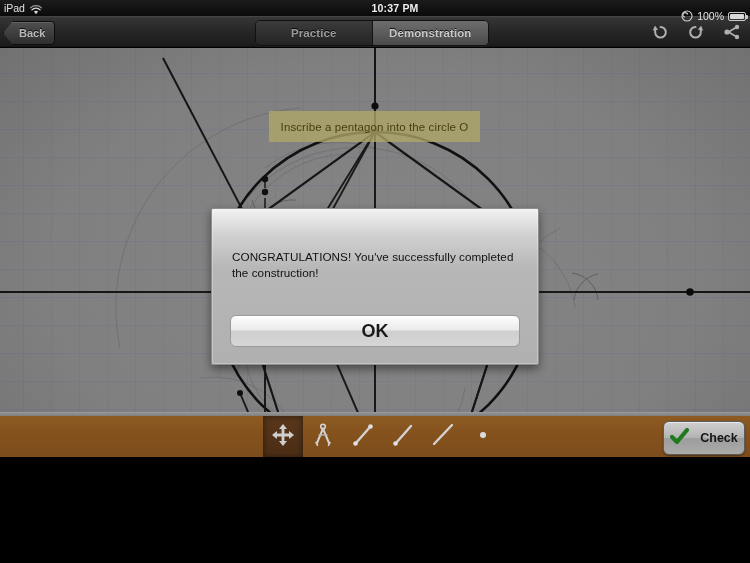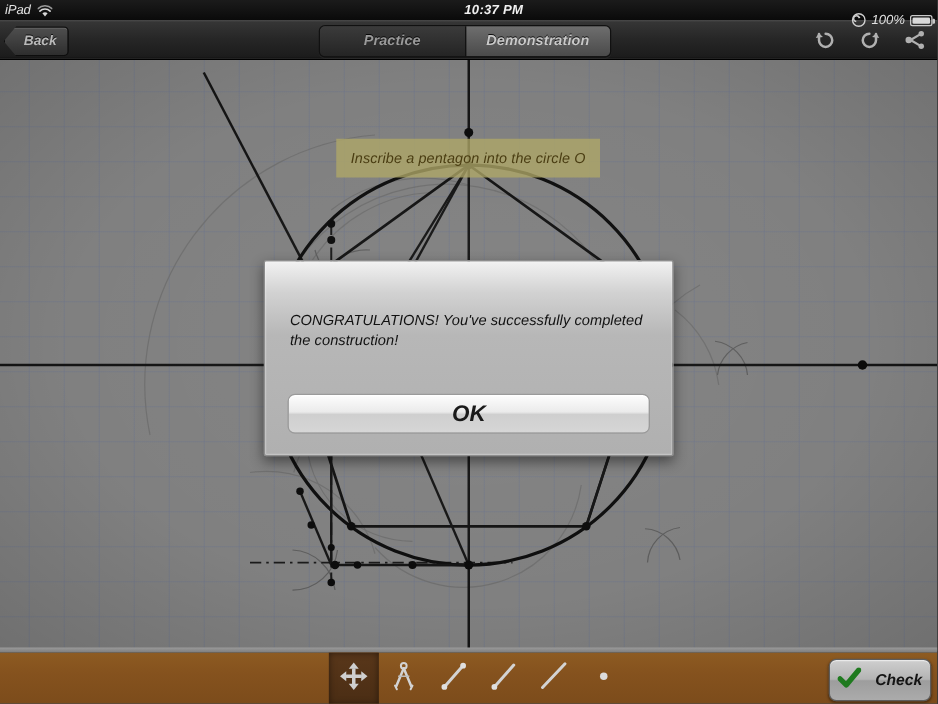--- a/index.html
+++ b/index.html
@@ -2,21 +2,21 @@
 <html><head>
 <meta charset="utf-8">
 <title>Geometry Construction App</title>
 <style>
   html,body{margin:0;padding:0;background:#000;}
   body{
     width:750px;height:563px;overflow:hidden;position:relative;
     font-family:"Liberation Sans","DejaVu Sans",sans-serif;
     -webkit-font-smoothing:antialiased;
   }
-  #screen{position:absolute;inset:0;width:750px;height:563px;overflow:hidden;background:#808080;font-style:italic;}
+  #screen{position:absolute;inset:0;width:750px;height:457px;overflow:hidden;background:#808080;}
 
   
   .statusbar{
     position:absolute;left:0;top:0;width:750px;height:16px;
     background:linear-gradient(to bottom,#1b1b1b 0%,#121212 55%,#0a0a0a 100%);
     color:#d8d8d8;font-size:10.5px;line-height:16px;z-index:60;
   }
   .sb-left{position:absolute;left:4px;top:0;display:flex;align-items:center;gap:5px;height:16px;}
   .sb-carrier{font-size:10.5px;color:#e2e2e2;letter-spacing:-0.1px;}
   .sb-center{position:absolute;left:0;right:0;top:0;height:16px;text-align:center;

